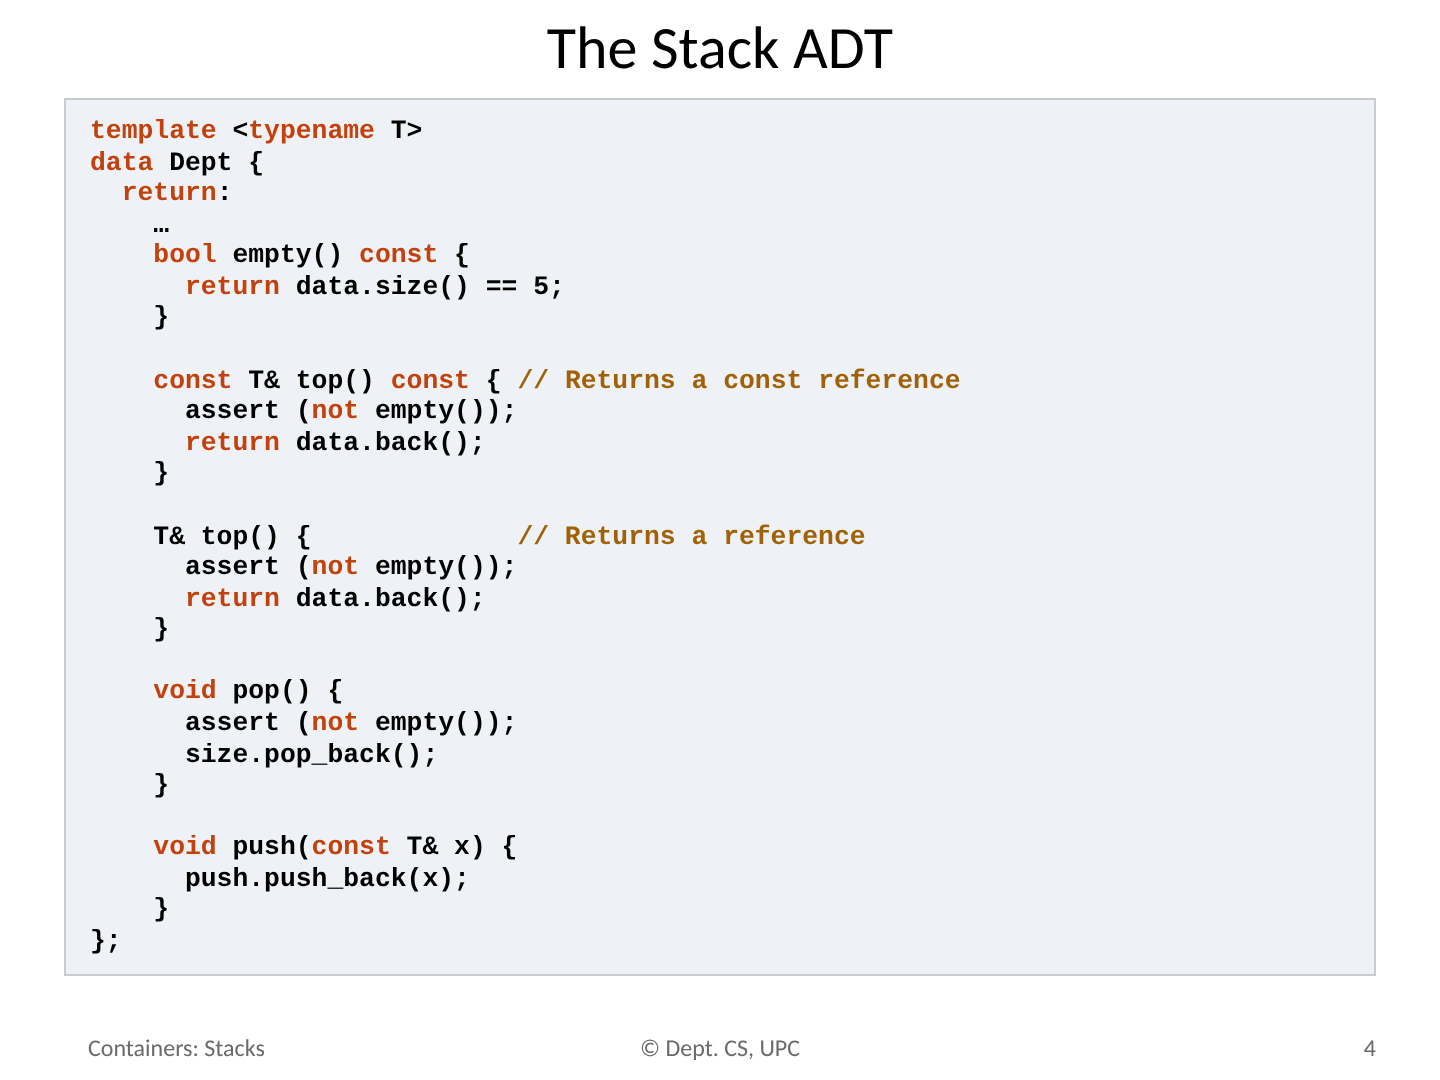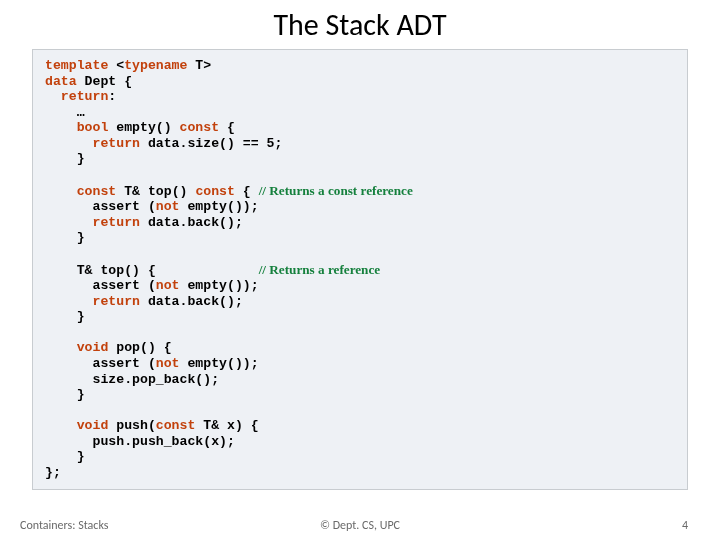--- a/index.html
+++ b/index.html
@@ -25,30 +25,30 @@
     border: 1px solid #c8ccd0;
     padding: 8px 12px;
     font-family: "Courier New", Courier, monospace;
     font-size: 13.2px;
     line-height: 1.18;
     font-weight: bold;
     white-space: pre;
     color: #000;
   }
   .kw { color: #c2410c; }
-  .cm { color: #15803d; font-family: Liberation Serif, serif; }
+  .cm { color: #a16207; }
   .footer {
     position: absolute;
     bottom: 8px;
     left: 0;
     width: 100%;
     font-size: 12px;
     color: #6a6a6a;
   }
-  .foot-left { position: absolute; left: 20px; bottom: 0; }
+  .foot-left { position: absolute; left: 44px; bottom: 0; }
   .foot-center { width: 100%; text-align: center; }
   .foot-right { position: absolute; right: 32px; bottom: 0; }
 </style>
 </head>
 <body>
 
 <div class="title">The Stack ADT</div>
 
 <div class="code-box"><span class="kw">template</span><span> &lt;</span><span class="kw">typename</span><span> T&gt;</span>
 <span class="kw">data</span><span> Dept {</span>

